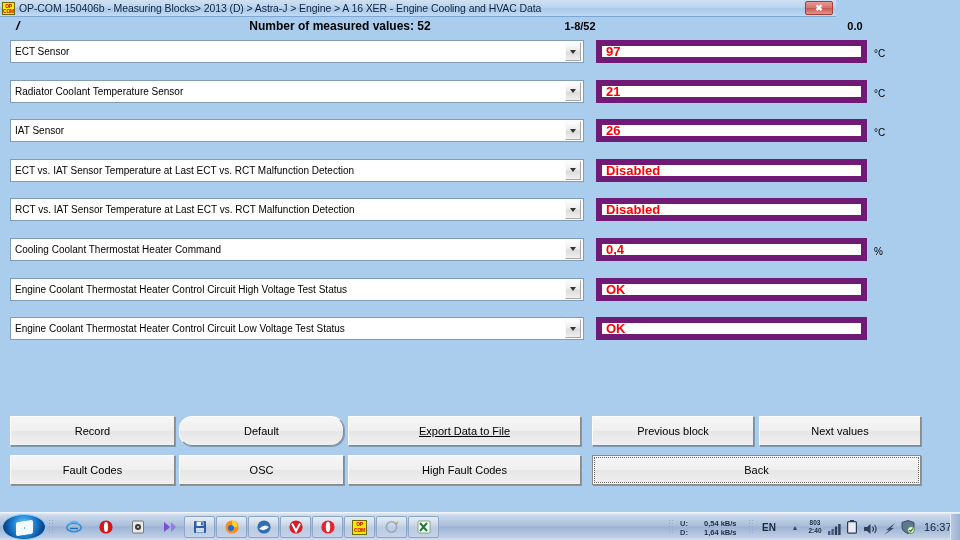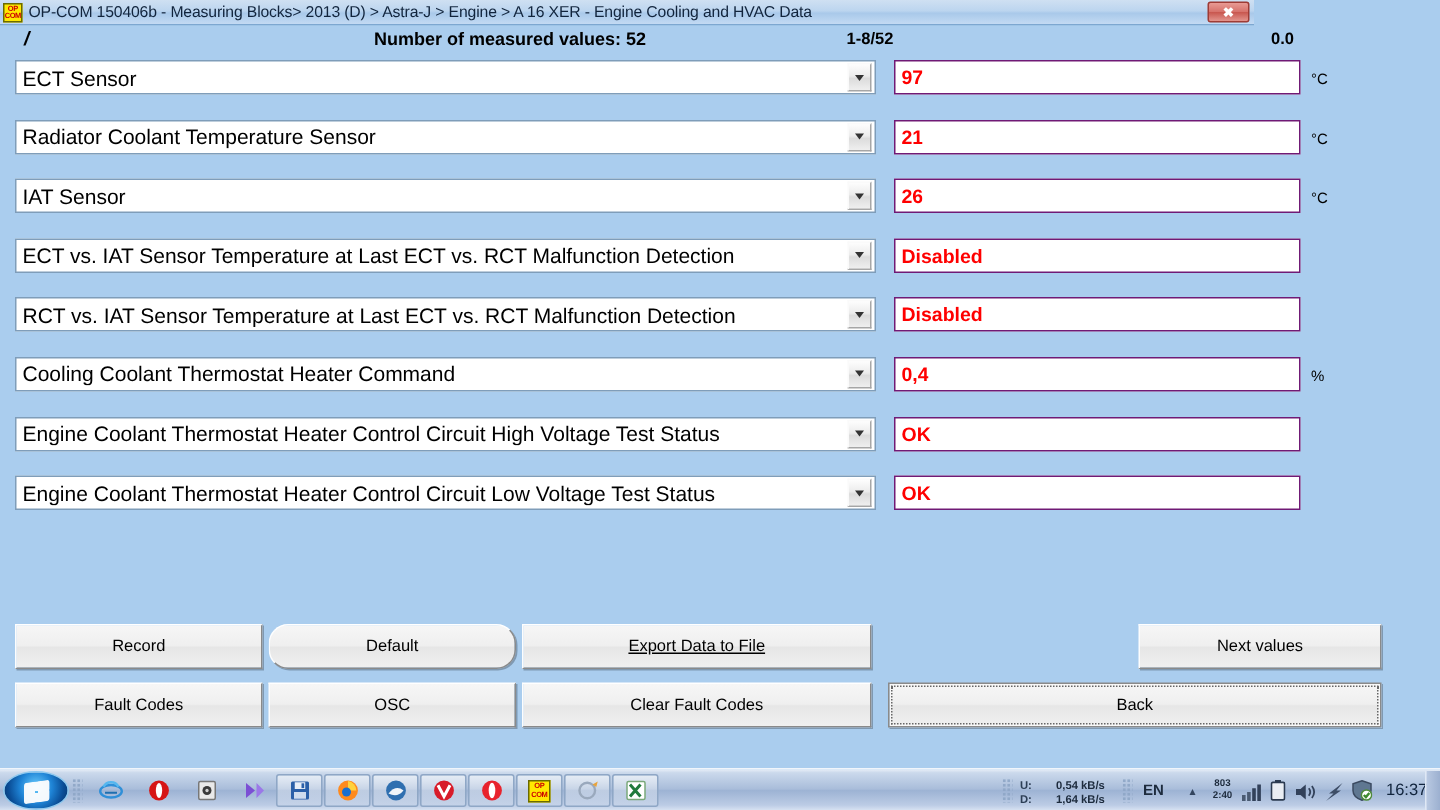--- a/index.html
+++ b/index.html
@@ -66,21 +66,21 @@
 
   .param-combo {
     position: absolute; left: 10px; top: 4px;
     width: 574px; height: 23px;
     background: #ffffff;
     border: 1px solid #7f9db9;
     display: flex; align-items: center;
   }
   .param-combo .ptext {
     flex: 1 1 auto; padding-left: 4px;
-    font-size: 14px; color: #000; white-space: nowrap;
+    font-size: 10px; color: #000; white-space: nowrap;
     overflow: hidden;
   }
   .combo-arrow {
     flex: 0 0 auto;
     width: 16px; height: 19px; margin-right: 2px;
     background: linear-gradient(to bottom, #fdfdfd 0%, #ececec 45%, #dcdcdc 55%, #efefef 100%);
     border: 1px solid #a6a6a6;
     border-top-color: #fafafa; border-left-color: #fafafa;
     display: flex; align-items: center; justify-content: center;
     cursor: pointer;
@@ -88,21 +88,21 @@
   .combo-arrow span {
     display: block; width: 0; height: 0;
     border-left: 3.5px solid transparent;
     border-right: 3.5px solid transparent;
     border-top: 4px solid #333;
   }
 
   .val-field {
     position: absolute; left: 596px; top: 4px;
     width: 271px; height: 23px;
-    background: #ffffff; border: 1px solid #701a75;
+    background: #ffffff; border: 6px solid #701a75;
     display: flex; align-items: center;
   }
   .val-field .vtext {
     padding-left: 4px;
     font-size: 13px; font-weight: bold; color: #ff0000;
     white-space: nowrap; overflow: hidden;
   }
   .unit {
     position: absolute; left: 874px; top: 12px;
     font-size: 10px; color: #000;
@@ -304,25 +304,26 @@
         <div class="vtext">OK</div>
       </div>
       <div class="unit"></div>
     </div>
   </div>
 
 <div id="buttons">
   <div class="btn" style="left:10px;  top:2px;  width:165px;">Record</div>
   <div class="btn" style="left:179px; top:2px;  width:165px;border-radius:13px;">Default</div>
   <div class="btn" style="left:348px; top:2px;  width:233px;text-decoration:underline;">Export Data to File</div>
+  <div class="btn" style="left:592px; top:2px;  width:162px;">Previous block</div>
   <div class="btn" style="left:759px; top:2px;  width:162px;">Next values</div>
 
   <div class="btn" style="left:10px;  top:41px; width:165px;">Fault Codes</div>
   <div class="btn" style="left:179px; top:41px; width:165px;">OSC</div>
-  <div class="btn" style="left:348px; top:41px; width:233px;">Clear Fault Codes</div>
+  <div class="btn" style="left:348px; top:41px; width:233px;">High Fault Codes</div>
   <div class="btn focused" style="left:592px; top:41px; width:329px;text-align:center;">Back</div>
 </div>
 
 <div id="taskbar">
   <div id="start-orb"></div>
   <div class="qgrip" style="left:48px;"></div>
 
   <div class="tb-icon" style="left:58px;">
     <svg class="glyph" viewBox="0 0 16 16">
         <ellipse cx="8" cy="8.5" rx="7.2" ry="4.2" fill="none" stroke="#2f8fd8" stroke-width="1.6"></ellipse>

